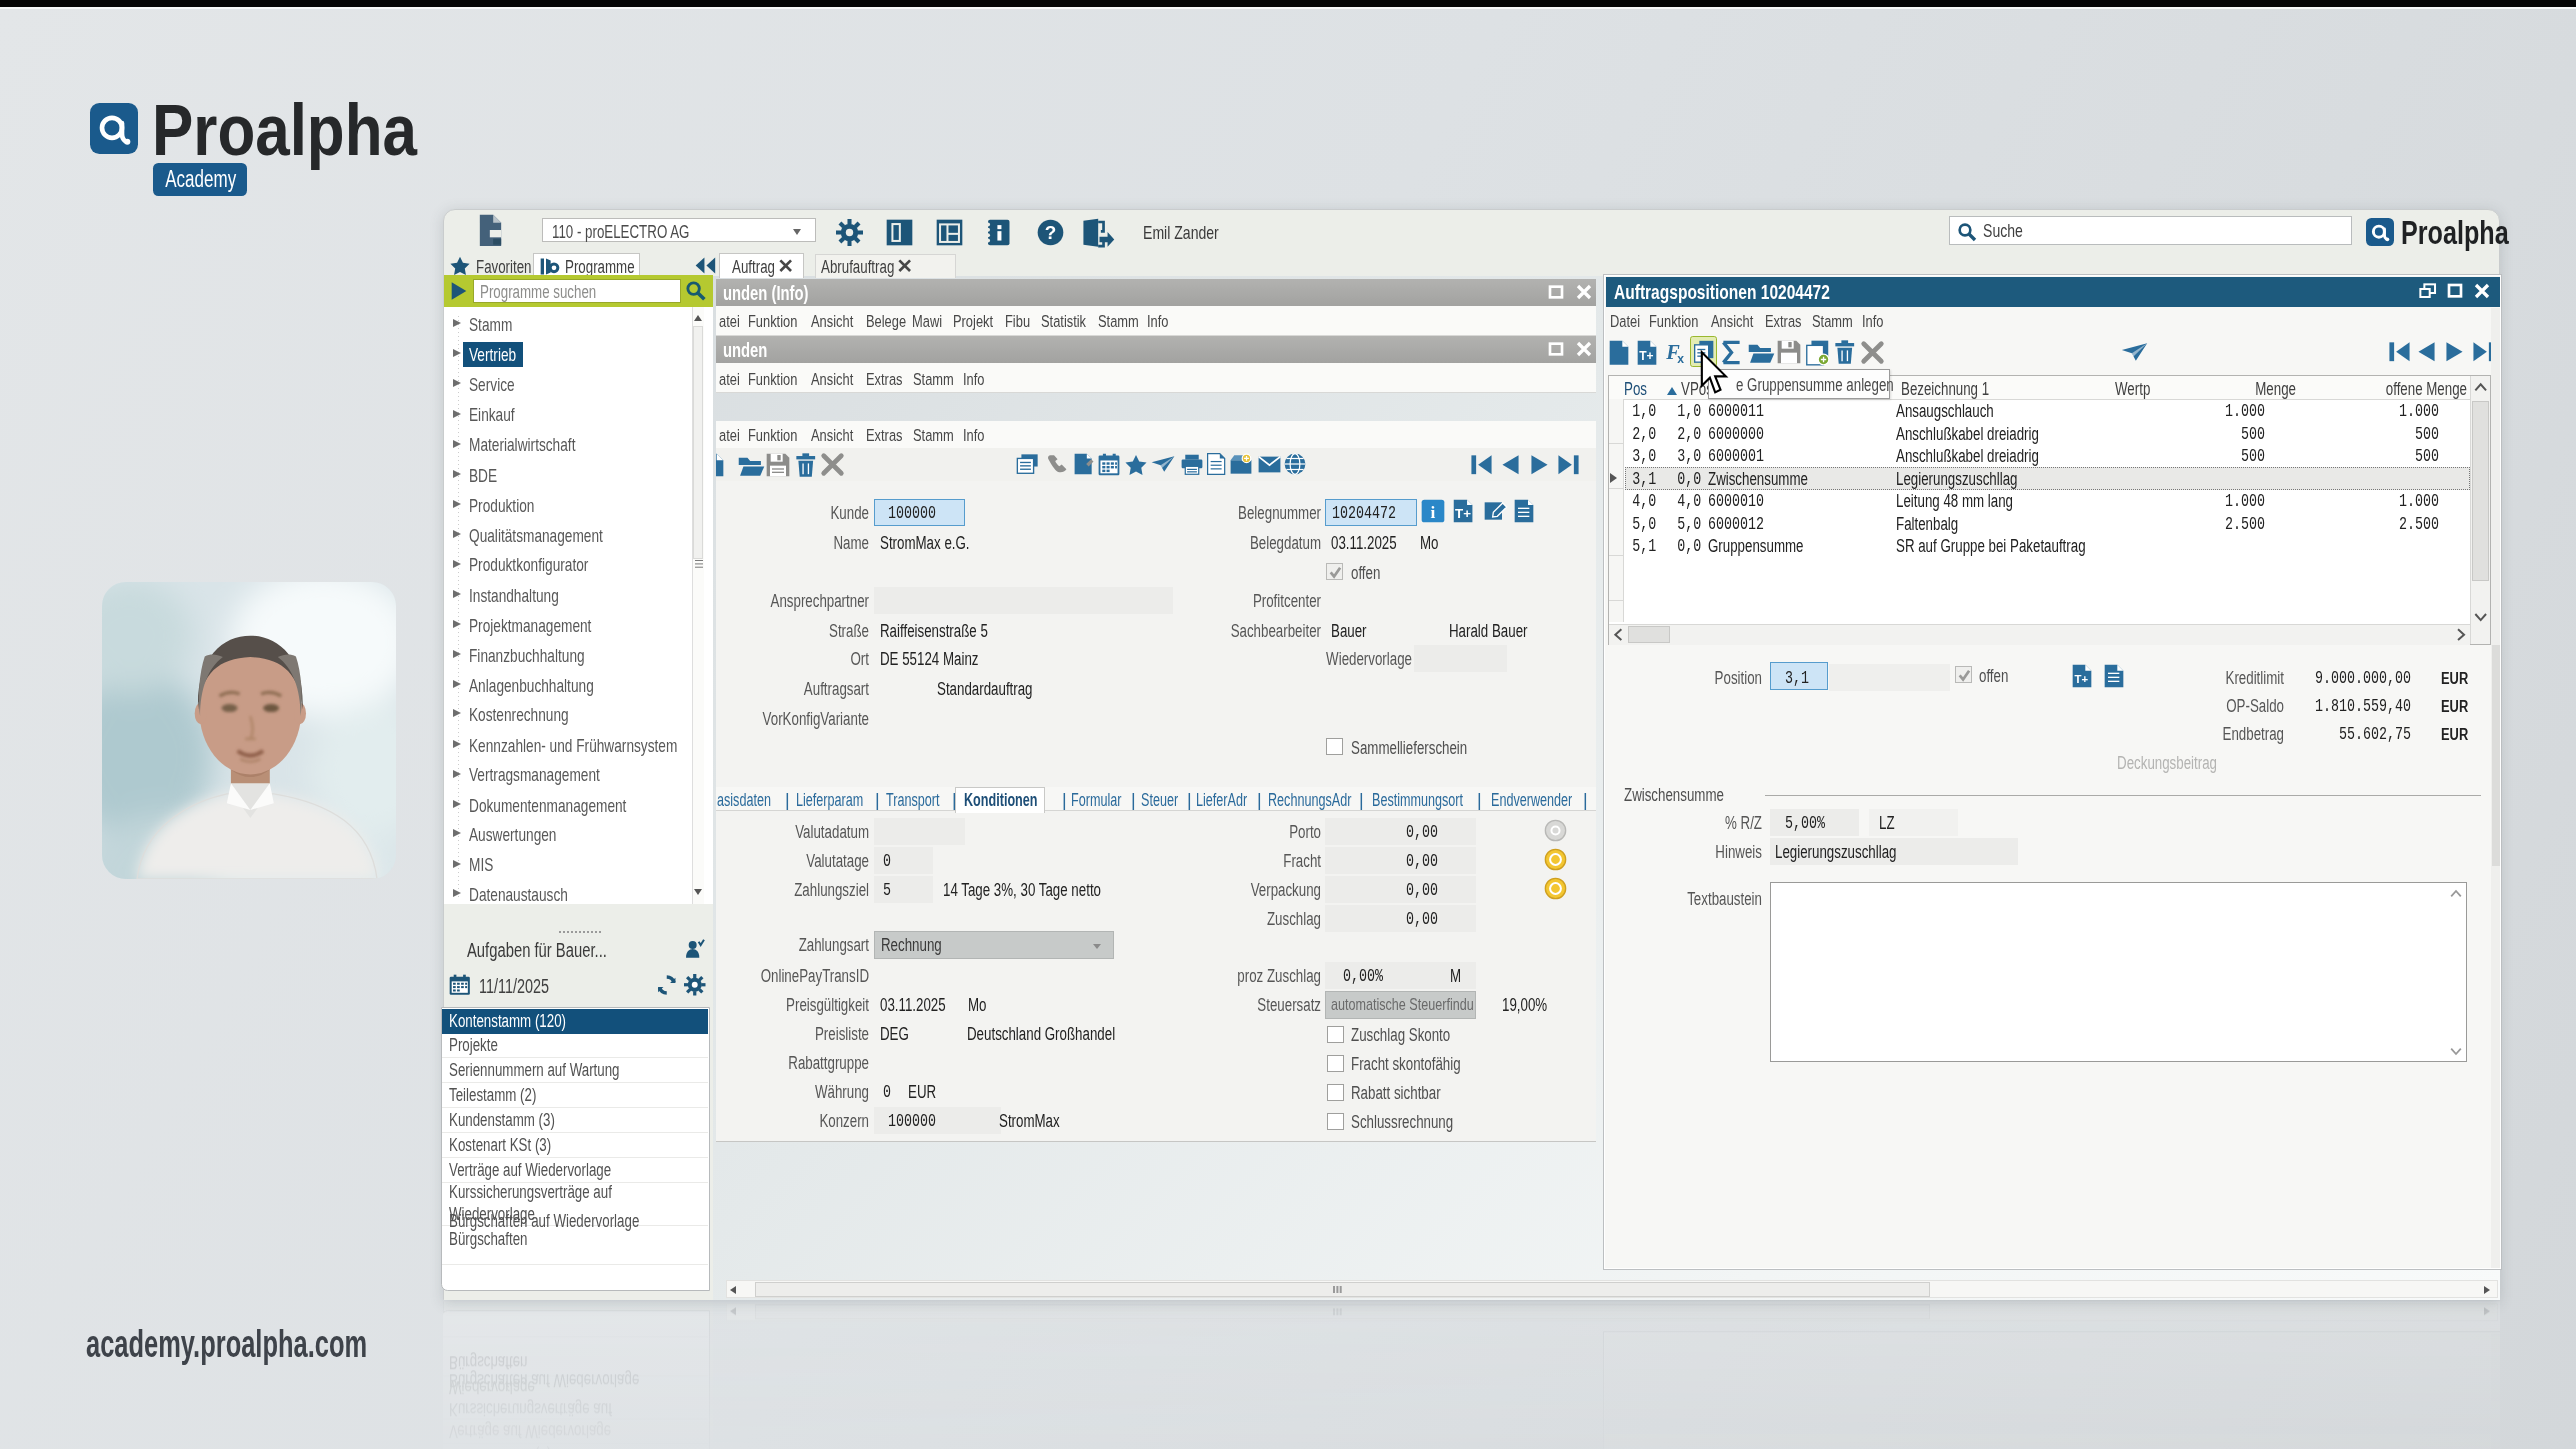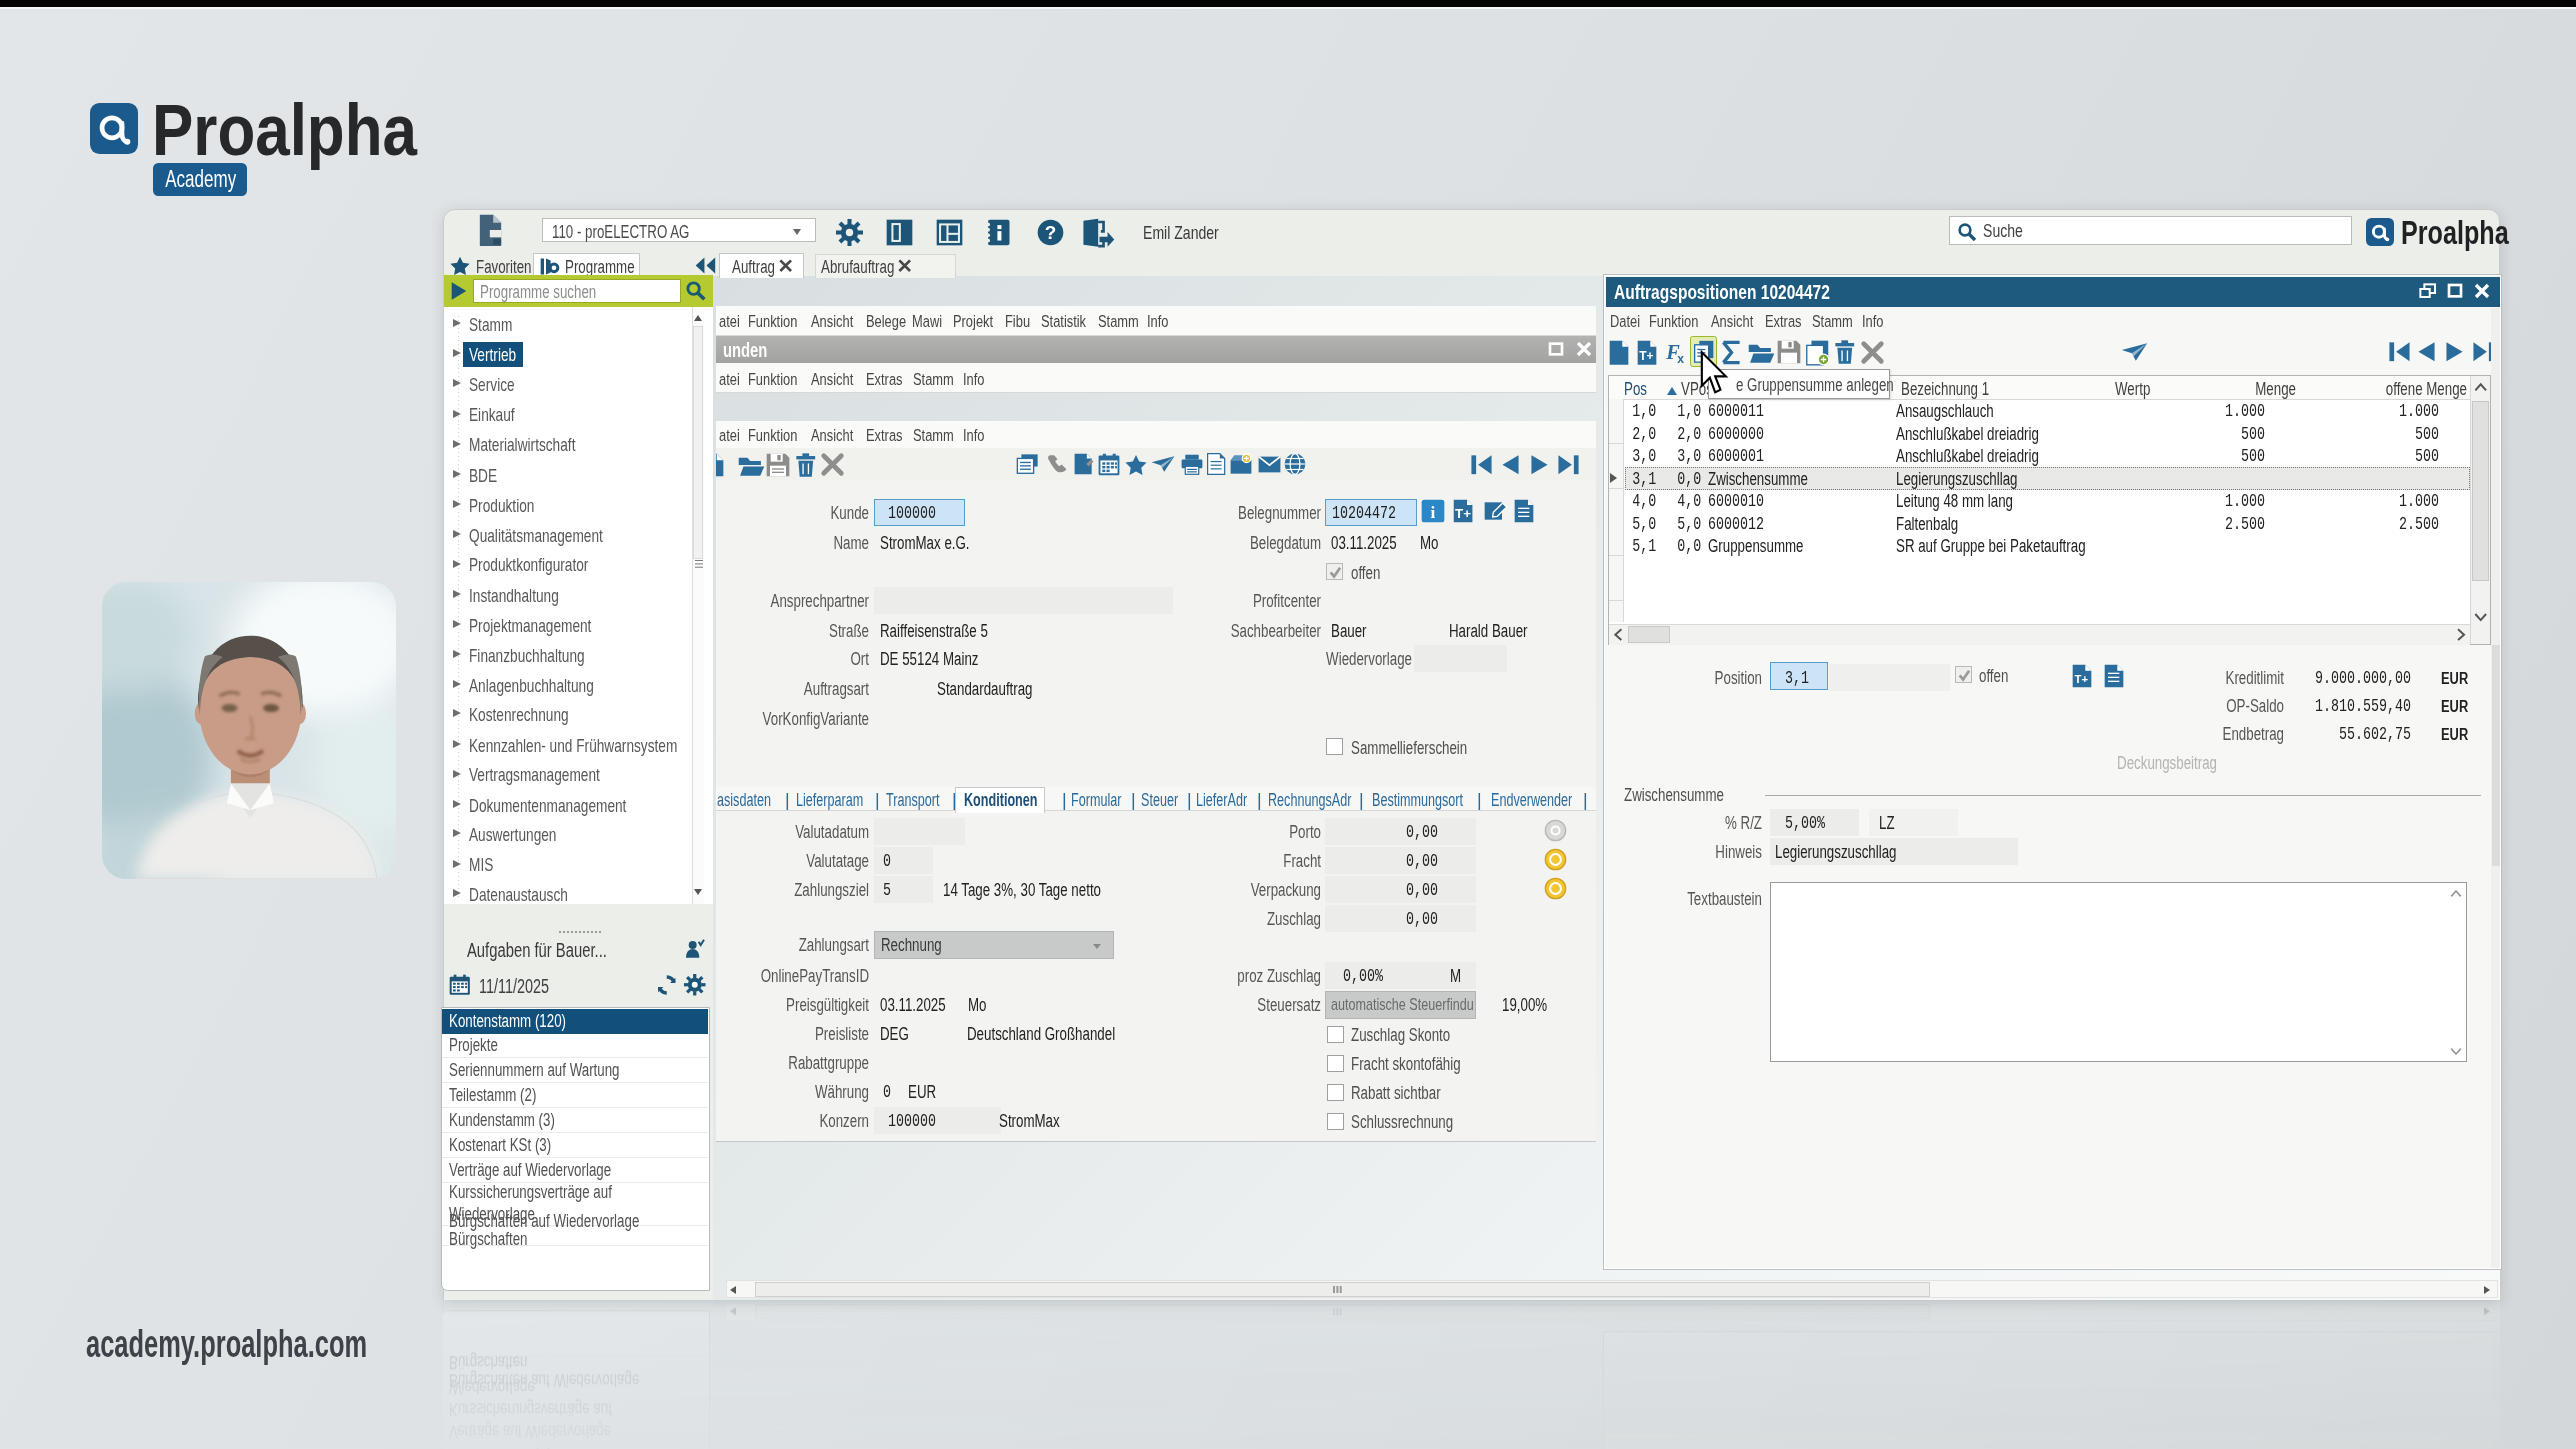--- a/index.html
+++ b/index.html
@@ -338,23 +338,32 @@
 
   <div class="abs" style="left:440px;top:1006px;width:269px;height:284px;background:#fff;border:0.7px solid #b7babc;border-radius:0 0 0 6.7px;"></div>
   <div class="listrow" style="top:1008px;height:25px;line-height:24px;background:#12507b;color:#fff;border-bottom:0.7px solid #12507b;"><span>Kontenstamm (120)</span></div>
   <div class="listrow" style="top:1032px;height:25px;line-height:24px;"><span>Projekte</span></div>
   <div class="listrow" style="top:1057px;height:25px;line-height:24px;"><span>Seriennummern auf Wartung</span></div>
   <div class="listrow" style="top:1082px;height:25px;line-height:24px;"><span>Teilestamm (2)</span></div>
   <div class="listrow" style="top:1107px;height:25px;line-height:24px;"><span>Kundenstamm (3)</span></div>
   <div class="listrow" style="top:1132px;height:25px;line-height:24px;"><span>Kostenart KSt (3)</span></div>
   <div class="listrow" style="top:1157px;height:25px;line-height:24px;"><span>Verträge auf Wiedervorlage</span></div>
   <div class="listrow" style="top:1181px;height:44px;line-height:21.5px;white-space:normal;"><span>Kurssicherungsverträge auf Wiedervorlage</span></div>
-  <div class="listrow" style="top:1226px;height:19px;line-height:24px;text-decoration:underline;"><span>Bürgschaften</span></div>
+  <div class="listrow" style="top:1226px;height:38px;line-height:24px;text-decoration:underline;"><span>Bürgschaften</span></div>
   <div class="listrow" style="top:1208px;height:25px;line-height:24px;border-bottom:none;"><span>Bürgschaften auf Wiedervorlage</span></div>
 
+  <div class="titlebar-gray" style="top:278px;">
+        <span style="position:absolute;left:6.7px;top:2.7px;">unden (Info)</span>
+    <svg class="winbtn" style="left:832px;" viewBox="0 0 24 24">
+          <rect x="3" y="4" width="18" height="16" fill="none" stroke="#fff" stroke-width="4"></rect>
+        </svg>
+    <svg class="winbtn" style="left:860px;" viewBox="0 0 24 24">
+          <path d="M3 3 L21 21 M21 3 L3 21" stroke="#fff" stroke-width="5"></path>
+        </svg>
+  </div>
   <div class="menustrip" style="top:305px;height:29.5px;border-bottom:0.7px solid #d8d8d6;"></div>
   <div class="menu-item" style="left:718px;top:310px;">atei</div>
   <div class="menu-item" style="left:747px;top:310px;">Funktion</div>
   <div class="menu-item" style="left:810px;top:310px;">Ansicht</div>
   <div class="menu-item" style="left:865px;top:310px;">Belege</div>
   <div class="menu-item" style="left:911px;top:310px;">Mawi</div>
   <div class="menu-item" style="left:952px;top:310px;">Projekt</div>
   <div class="menu-item" style="left:1004px;top:310px;">Fibu</div>
   <div class="menu-item" style="left:1040px;top:310px;">Statistik</div>
   <div class="menu-item" style="left:1097px;top:310px;">Stamm</div>

